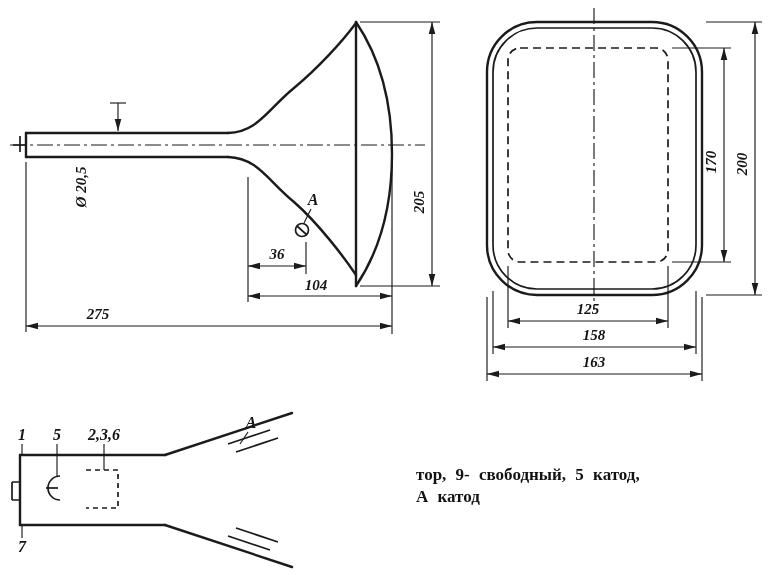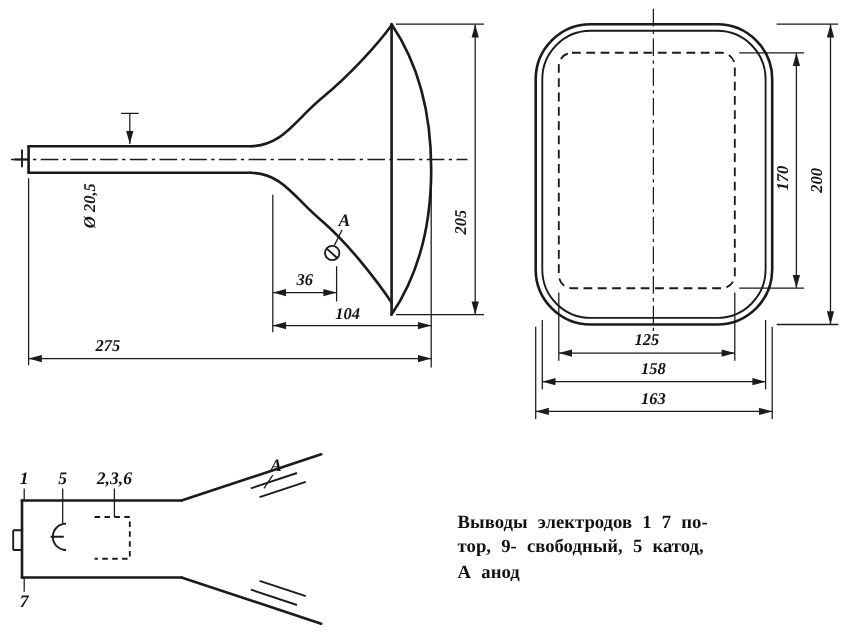--- a/index.html
+++ b/index.html
@@ -162,18 +162,17 @@
     </g>
 
     <text class="pin-text" x="20" y="46" text-anchor="middle">1</text>
     <text class="pin-text" x="55" y="46" text-anchor="middle">5</text>
     <text class="pin-text" x="102" y="46" text-anchor="middle">2,3,6</text>
     <text class="pin-text" x="249" y="34" text-anchor="middle">А</text>
     <text class="pin-text" x="20" y="158" text-anchor="middle">7</text>
   </svg>
 
   <div class="caption">
-    <div>Выводы электродов 1 7 по-</div>
     <div>тор, 9- свободный, 5 катод,</div>
-    <div>А анод</div>
+    <div>А катод</div>
   </div>
 
 </div>
 
 </body></html>

